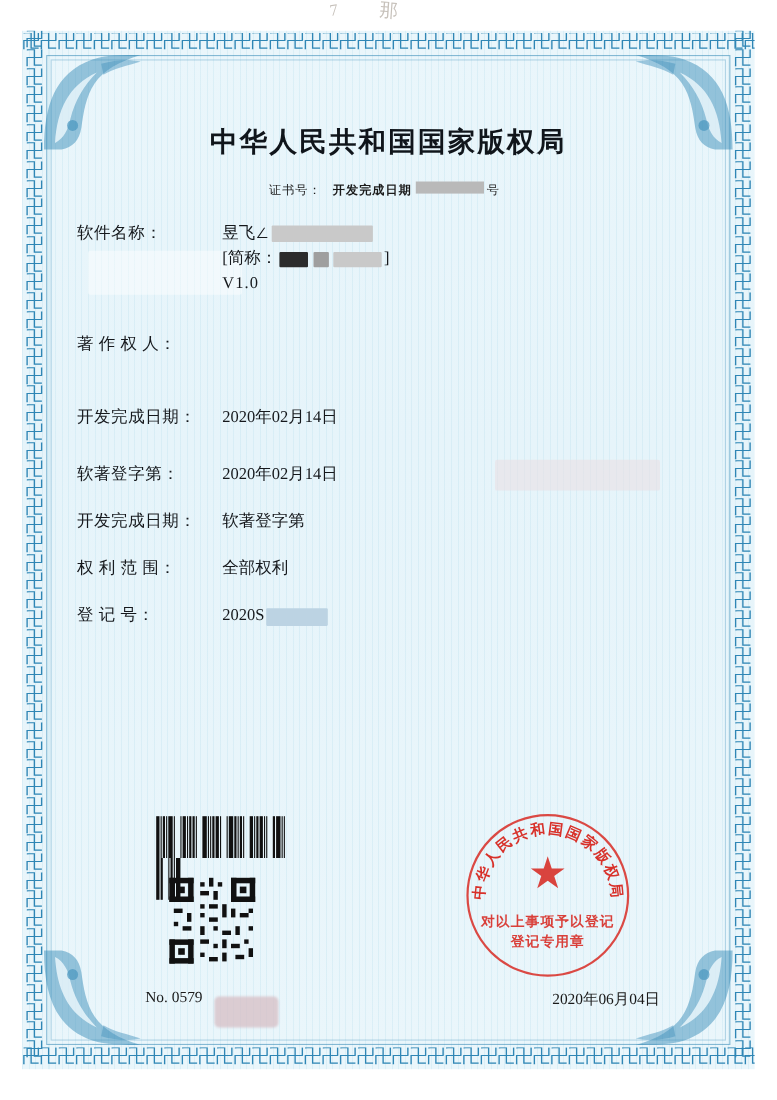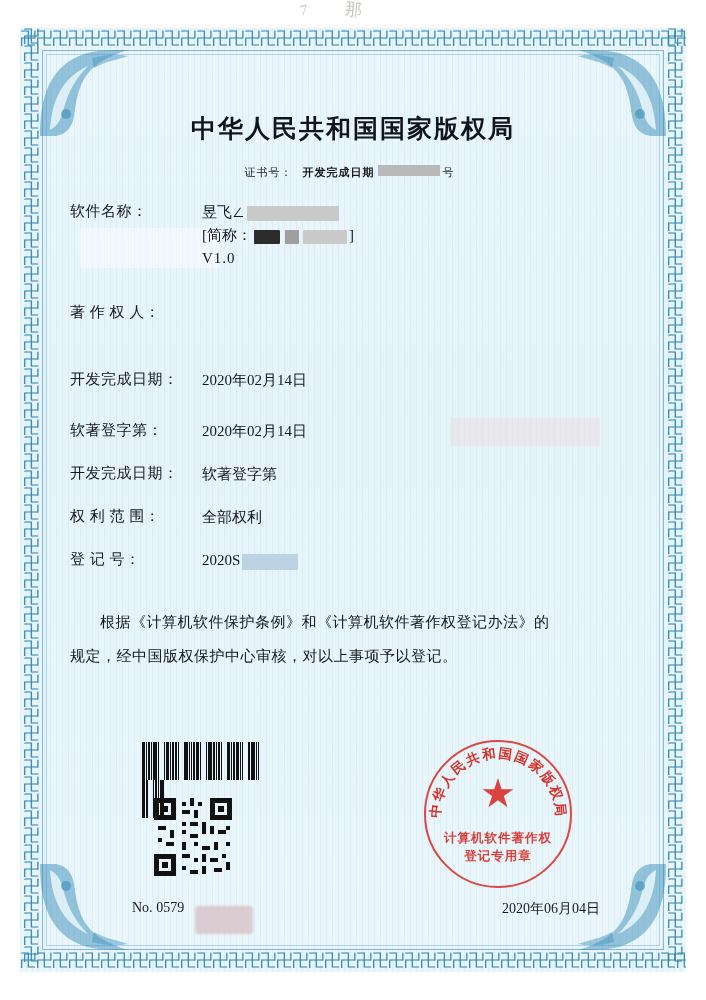--- a/index.html
+++ b/index.html
@@ -532,24 +532,20 @@
 
         <div class="field-row">
           <div class="f-label tight">登 记 号：</div>
           <div class="f-value">
             <span>2020S</span><span class="redact blue" style="width:56px;height:16px;margin-left:2px;"></span>
           </div>
         </div>
 
       </div>
 
-      <div class="paragraph">
-        <span class="indent"></span><span>根据《计算机软件保护条例》和《计算机软件著作权登记办法》的</span><br>
-        <span>规定，经中国版权保护中心审核，对以上事项予以登记。</span>
-      </div>
 
     </div>
 
     <div class="barcode">
       <i style="width:3px"></i><i style="width:1px"></i><i style="width:2px"></i><i style="width:1px"></i><i style="width:4px"></i><i style="width:1px"></i>
       <i style="width:1px"></i><i style="width:3px"></i><i style="width:1px"></i><i style="width:2px"></i><i style="width:2px"></i><i style="width:1px"></i>
       <i style="width:4px"></i><i style="width:1px"></i><i style="width:1px"></i><i style="width:2px"></i><i style="width:3px"></i><i style="width:1px"></i>
       <i style="width:1px"></i><i style="width:4px"></i><i style="width:2px"></i><i style="width:1px"></i><i style="width:2px"></i><i style="width:1px"></i>
       <i style="width:3px"></i><i style="width:1px"></i><i style="width:2px"></i><i style="width:3px"></i><i style="width:1px"></i><i style="width:1px"></i>
       <i style="width:2px"></i><i style="width:4px"></i><i style="width:1px"></i><i style="width:1px"></i><i style="width:3px"></i><i style="width:2px"></i>
@@ -614,21 +610,21 @@
       <div class="seal-ring"></div>
       <svg class="seal-arc" viewBox="0 0 148 148">
         <defs>
           <path id="arcpath" d="M 16 76 A 58 58 0 0 1 132 76"></path>
         </defs>
         <text>
           <textPath href="#arcpath" startOffset="50%" text-anchor="middle">中华人民共和国国家版权局</textPath>
         </text>
       </svg>
       <div class="seal-star">★</div>
-      <div class="seal-line seal-line-1">计算机软件著作权</div>
+      <div class="seal-line seal-line-1">对以上事项予以登记</div>
       <div class="seal-line seal-line-2">登记专用章</div>
     </div>
 
     <div class="footer-no">
       <span>No.</span>
       <span>0579</span>
     </div>
     <div class="footer-smudge"></div>
     <div class="footer-date">2020年06月04日</div>
 

